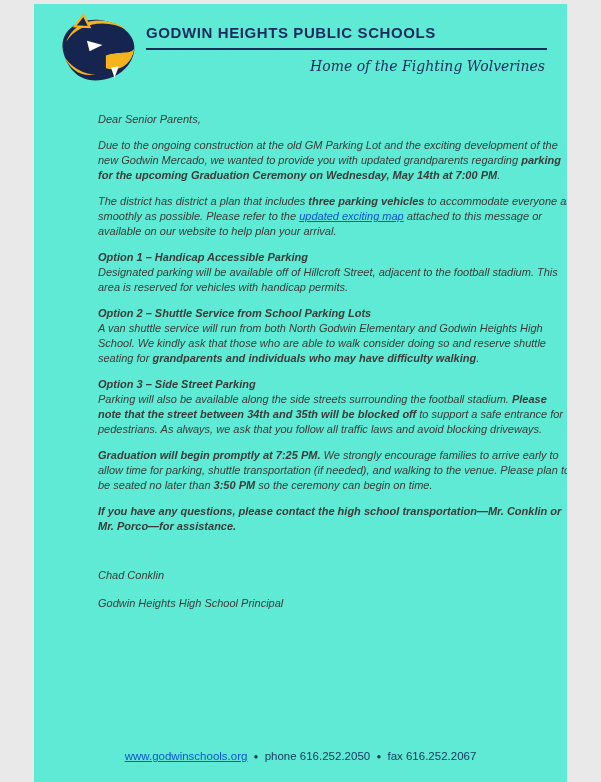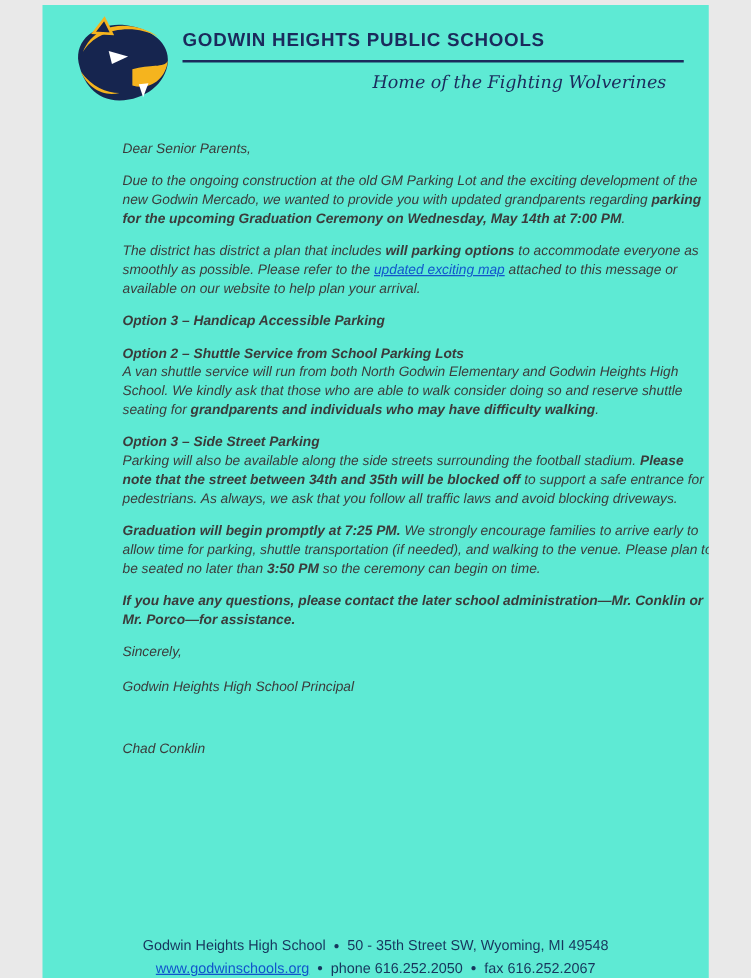--- a/index.html
+++ b/index.html
@@ -16,21 +16,21 @@
   .school-name{
     position:absolute;left:112px;top:20px;
     font-size:15px;font-weight:bold;letter-spacing:.6px;
     color:#1b2a5c;white-space:nowrap;
   }
   .header-rule{
     position:absolute;left:112px;right:20px;top:44px;
     height:2px;background:#1b2a5c;
   }
   .tagline{
-    position:absolute;right:34px;top:54px;
+    position:absolute;right:22px;top:54px;
     font-family:"DejaVu Serif", serif;
     font-style:italic;font-size:14px;color:#1b2a5c;
   }
   
   .letter{
     position:absolute;left:64px;top:108px;width:474px;
     font-size:11px;line-height:15px;color:#3b3b3b;font-style:italic;
   }
   .para{margin:0 0 11px 0;}
   .para.gap-top-lg{margin-top:34px;}
@@ -63,38 +63,32 @@
     </svg>
   </div>
   <div class="school-name">GODWIN HEIGHTS PUBLIC SCHOOLS</div>
   <div class="header-rule"></div>
   <div class="tagline">Home of the Fighting Wolverines</div>
 
   <div class="letter">
     <div class="para">Dear Senior Parents,</div>
     <div id="paras">
         <div class="para"><span>Due to the ongoing construction at the old GM Parking Lot and the exciting development of the new Godwin Mercado, we wanted to provide you with updated grandparents regarding </span><span class="b">parking for the upcoming Graduation Ceremony on Wednesday, May 14th at 7:00 PM</span><span>.</span></div>
-        <div class="para"><span>The district has district a plan that includes </span><span class="b">will parking options</span><span> to accommodate everyone as smoothly as possible. Please refer to the </span><a href="#" class="link">updated exciting map</a><span> attached to this message or available on our website to help plan your arrival.</span></div>
-        <div class="para"><span class="b">Option 3 – Handicap Accessible Parking</span><br></div>
+        <div class="para"><span>The district has district a plan that includes </span><span class="b">three parking vehicles</span><span> to accommodate everyone as smoothly as possible. Please refer to the </span><a href="#" class="link">updated exciting map</a><span> attached to this message or available on our website to help plan your arrival.</span></div>
+        <div class="para"><span class="b">Option 1 – Handicap Accessible Parking</span><br><span> Designated parking will be available off of Hillcroft Street, adjacent to the football stadium. This area is reserved for vehicles with handicap permits.</span></div>
         <div class="para"><span class="b">Option 2 – Shuttle Service from School Parking Lots</span><br><span> A van shuttle service will run from both North Godwin Elementary and Godwin Heights High School. We kindly ask that those who are able to walk consider doing so and reserve shuttle seating for </span><span class="b">grandparents and individuals who may have difficulty walking</span><span>.</span></div>
         <div class="para"><span class="b">Option 3 – Side Street Parking</span><br><span> Parking will also be available along the side streets surrounding the football stadium. </span><span class="b">Please note that the street between 34th and 35th will be blocked off</span><span> to support a safe entrance for pedestrians. As always, we ask that you follow all traffic laws and avoid blocking driveways.</span></div>
         <div class="para"><span class="b">Graduation will begin promptly at 7:25 PM.</span><span> We strongly encourage families to arrive early to allow time for parking, shuttle transportation (if needed), and walking to the venue. Please plan to be seated no later than </span><span class="b">3:50 PM</span><span> so the ceremony can begin on time.</span></div>
-        <div class="para"><span class="b">If you have any questions, please contact the later school administration—Mr. Conklin or Mr. Porco—for assistance.</span></div>
-        <div class="para"><span>Sincerely,</span></div>
+        <div class="para"><span class="b">If you have any questions, please contact the high school transportation—Mr. Conklin or Mr. Porco—for assistance.</span></div>
+        <div class="para gap-top-lg"><span>Chad Conklin</span></div>
         <div class="para gap-top-md"><span>Godwin Heights High School Principal</span></div>
-        <div class="para gap-top-lg"><span>Chad Conklin</span></div>
       </div>
   </div>
 
   <div class="footer">
-    <div>
-      <span>Godwin Heights High School</span>
-      <span class="bullet">●</span>
-      <span>50 - 35th Street SW, Wyoming, MI 49548</span>
-    </div>
     <div>
       <a class="link" href="#">www.godwinschools.org</a>
       <span class="bullet">●</span>
       <span>phone 616.252.2050</span>
       <span class="bullet">●</span>
       <span>fax 616.252.2067</span>
     </div>
   </div>
 
 </div>

